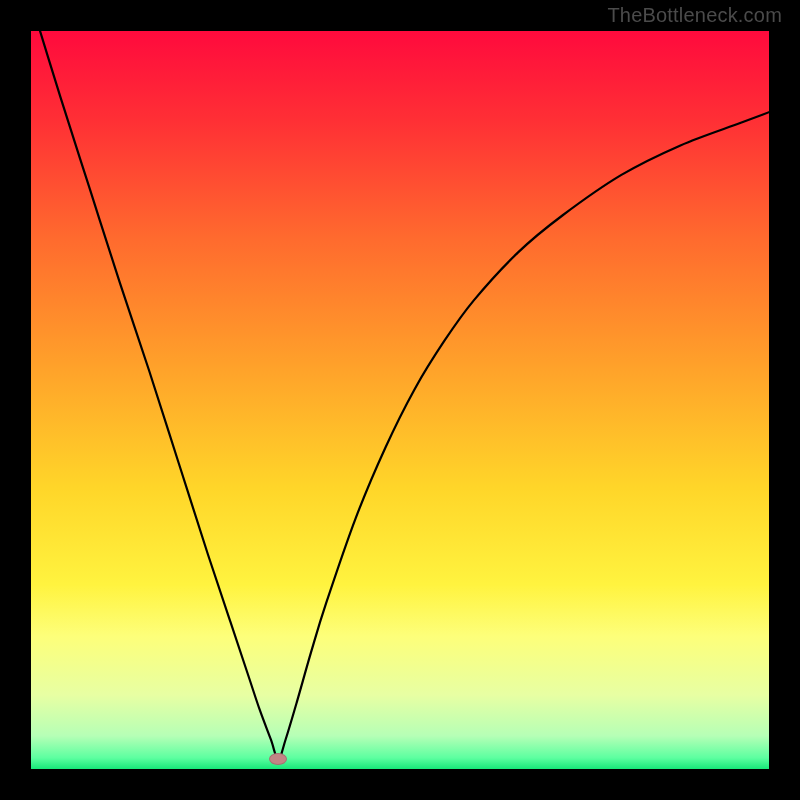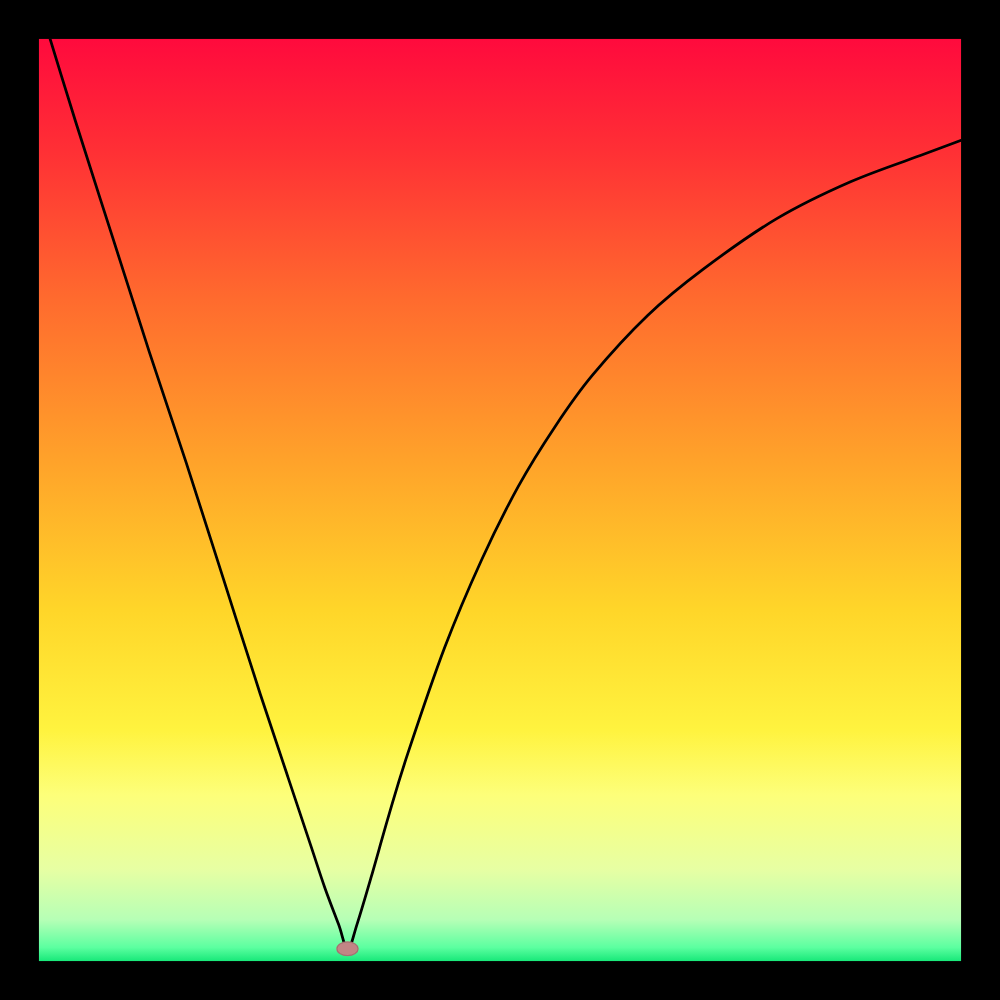--- a/index.html
+++ b/index.html
@@ -59,20 +59,21 @@
     border-radius: 50%;
     background: #c28585;
     box-shadow: 0 0 0 1px rgba(0,0,0,0.15) inset;
     transform: translate(-50%, -50%);
   }
 </style>
 </head>
 <body>
 
 <div class="page">
+  <div class="watermark">TheBottleneck.com</div>
 
   <div class="plot-frame">
     <div class="gradient" style="background: linear-gradient(rgb(255, 10, 61) 0%, rgb(255, 47, 53) 12%, rgb(255, 106, 46) 28%, rgb(255, 160, 42) 45%, rgb(255, 214, 41) 62%, rgb(255, 243, 63) 75%, rgb(253, 255, 122) 82%, rgb(231, 255, 163) 90%, rgb(182, 255, 182) 95.5%, rgb(92, 255, 160) 98.5%, rgb(23, 232, 121) 100%);"></div>
     <svg class="curve" viewBox="0 0 738 738" preserveAspectRatio="none">
       <path d="M 0.00 -29.52 C 4.92 -13.53, 19.68 35.05, 29.52 66.42 C 39.36 97.78, 49.20 127.92, 59.04 158.67 C 68.88 189.42, 78.72 220.78, 88.56 250.92 C 98.40 281.05, 108.24 309.34, 118.08 339.48 C 127.92 369.61, 137.76 400.98, 147.60 431.73 C 157.44 462.48, 168.51 497.54, 177.12 523.98 C 185.73 550.42, 192.50 570.11, 199.26 590.40 C 206.03 610.69, 212.79 630.99, 217.71 645.75 C 222.63 660.51, 225.09 668.50, 228.78 678.96 C 232.47 689.42, 236.77 700.24, 239.85 708.48 C 242.93 716.72, 244.77 728.41, 247.23 728.41 C 249.69 728.41, 251.53 717.95, 254.61 708.48 C 257.69 699.01, 261.38 686.34, 265.68 671.58 C 269.99 656.82, 275.52 636.52, 280.44 619.92 C 285.36 603.31, 287.82 594.09, 295.20 571.95 C 302.58 549.81, 314.88 512.91, 324.72 487.08 C 334.56 461.25, 344.40 438.50, 354.24 416.97 C 364.08 395.45, 373.92 375.76, 383.76 357.93 C 393.60 340.10, 403.44 324.72, 413.28 309.96 C 423.12 295.20, 430.50 284.13, 442.80 269.37 C 455.10 254.61, 472.32 235.54, 487.08 221.40 C 501.84 207.25, 514.14 197.41, 531.36 184.50 C 548.58 171.59, 570.72 155.59, 590.40 143.91 C 610.08 132.22, 629.76 123.00, 649.44 114.39 C 669.12 105.78, 693.72 97.79, 708.48 92.25 C 723.24 86.71, 733.08 83.02, 738.00 81.18"></path>
     </svg>
     <div class="marker" style="left: 247.23px; top: 728.406px; background: rgb(194, 133, 133);"></div>
   </div>
 </div>
 

